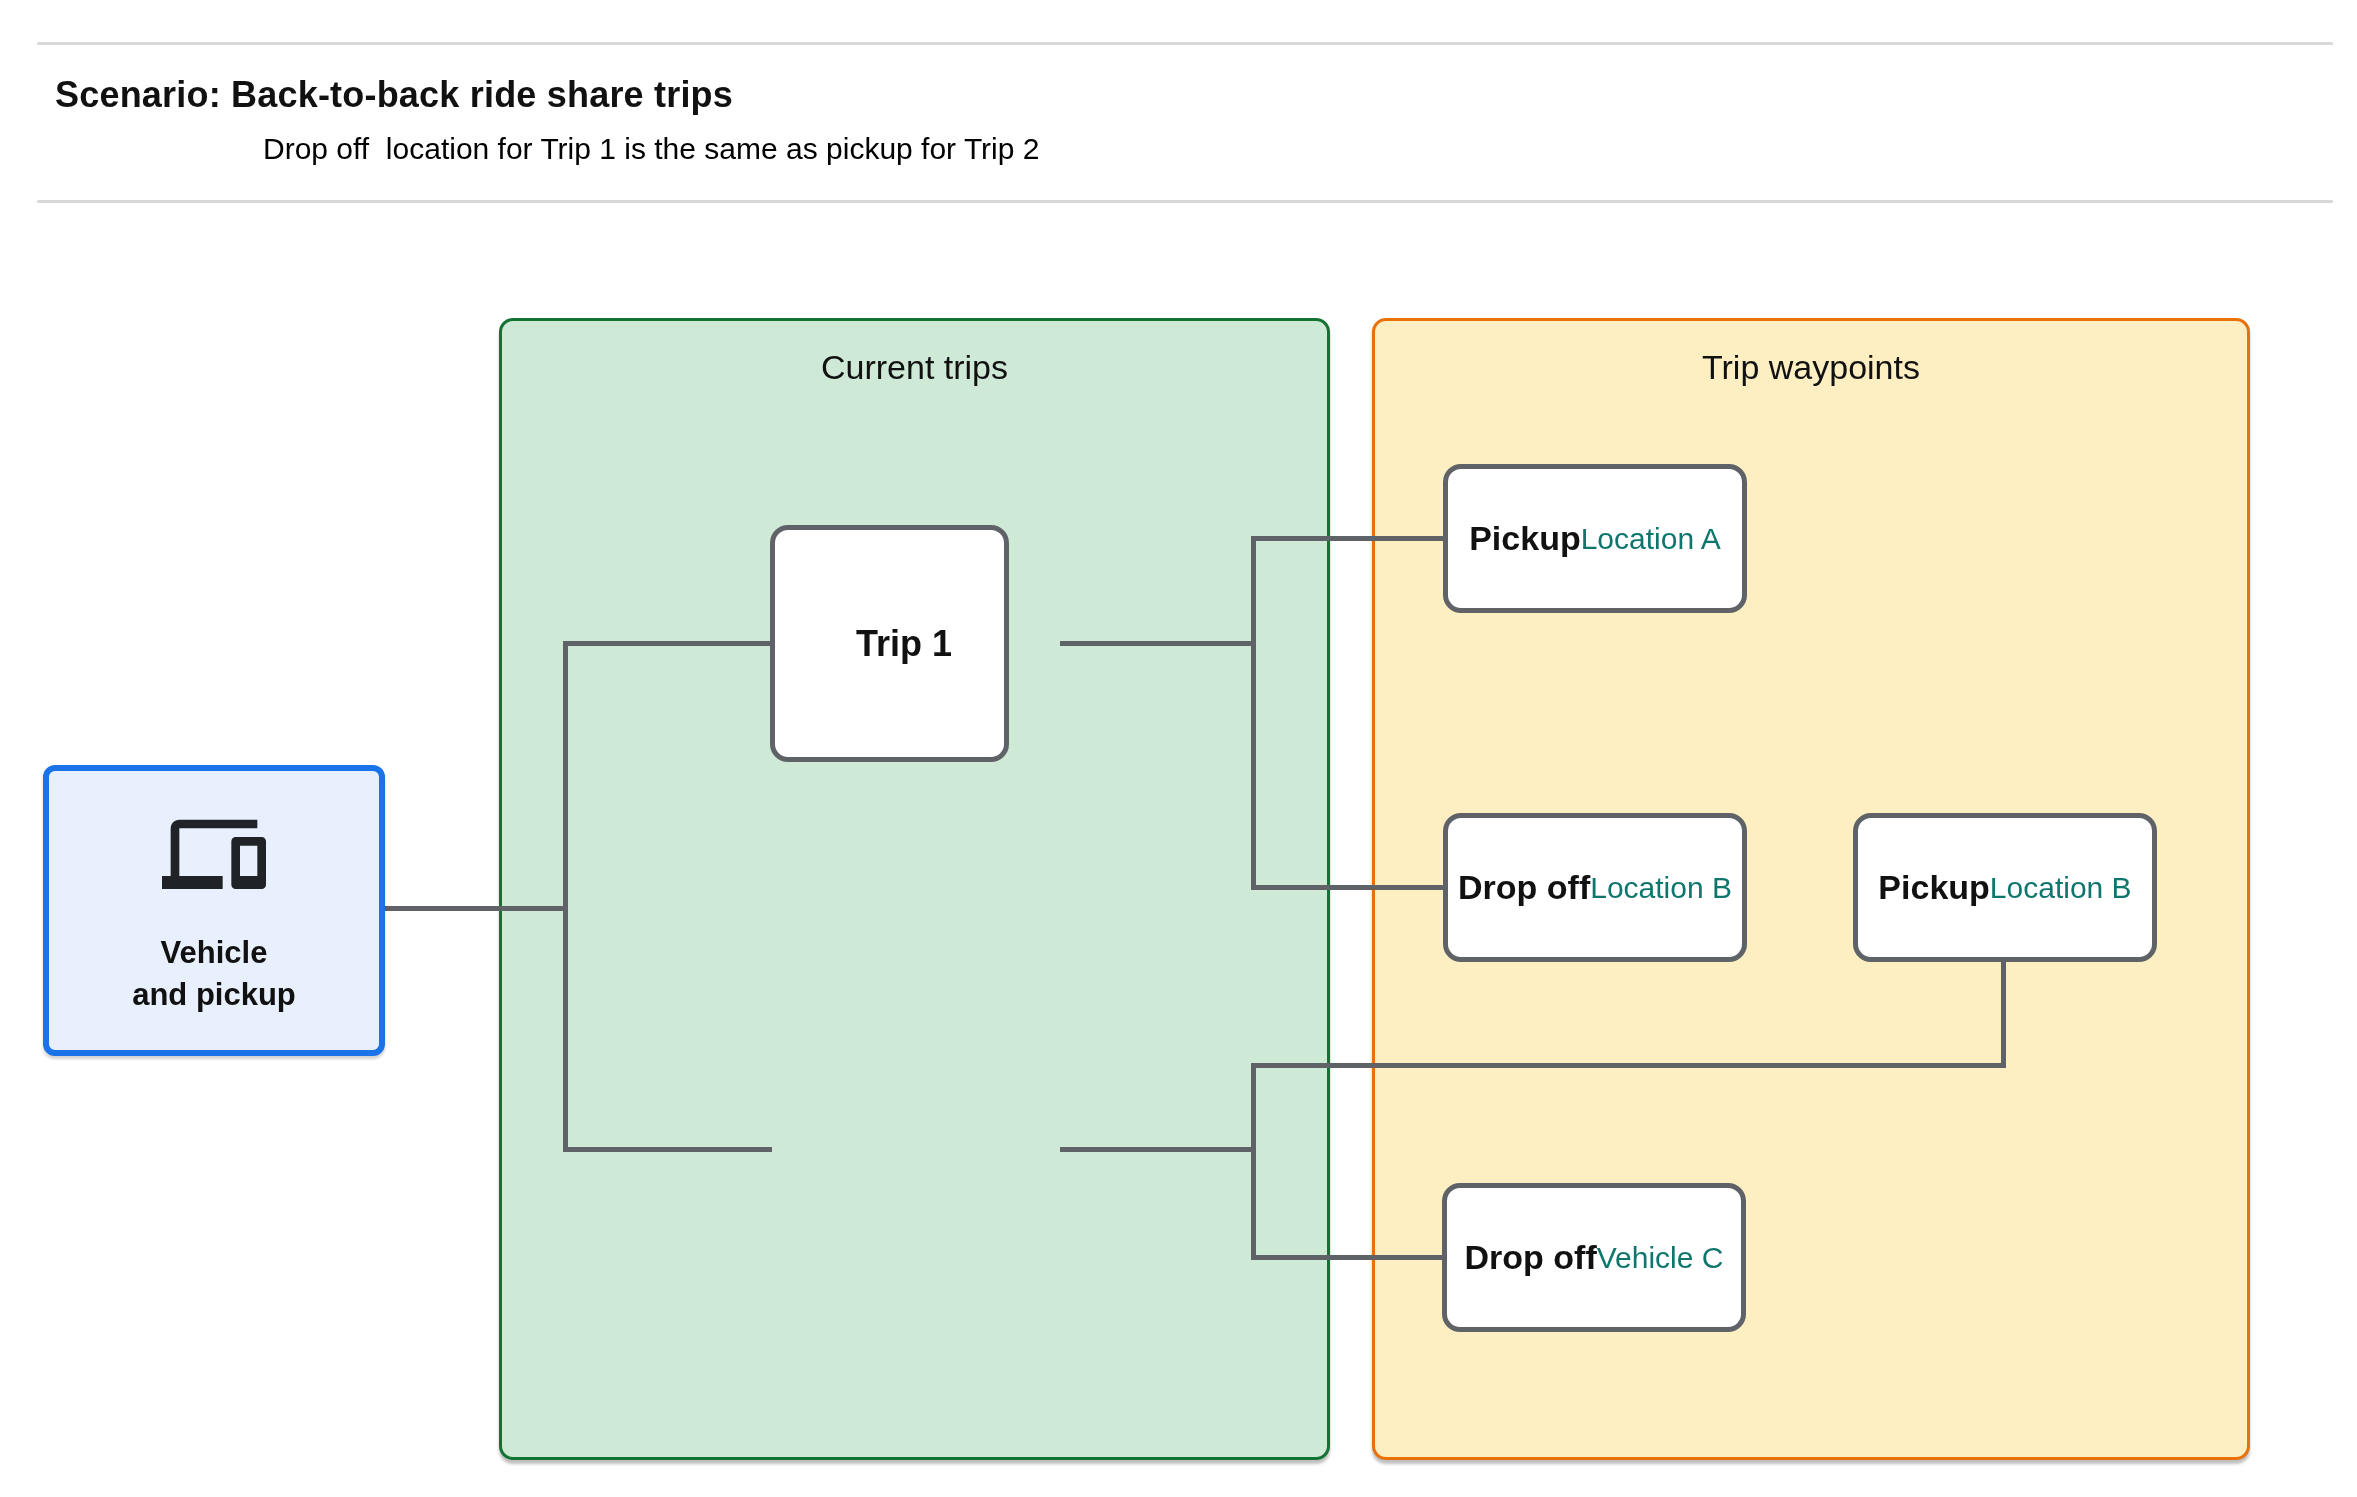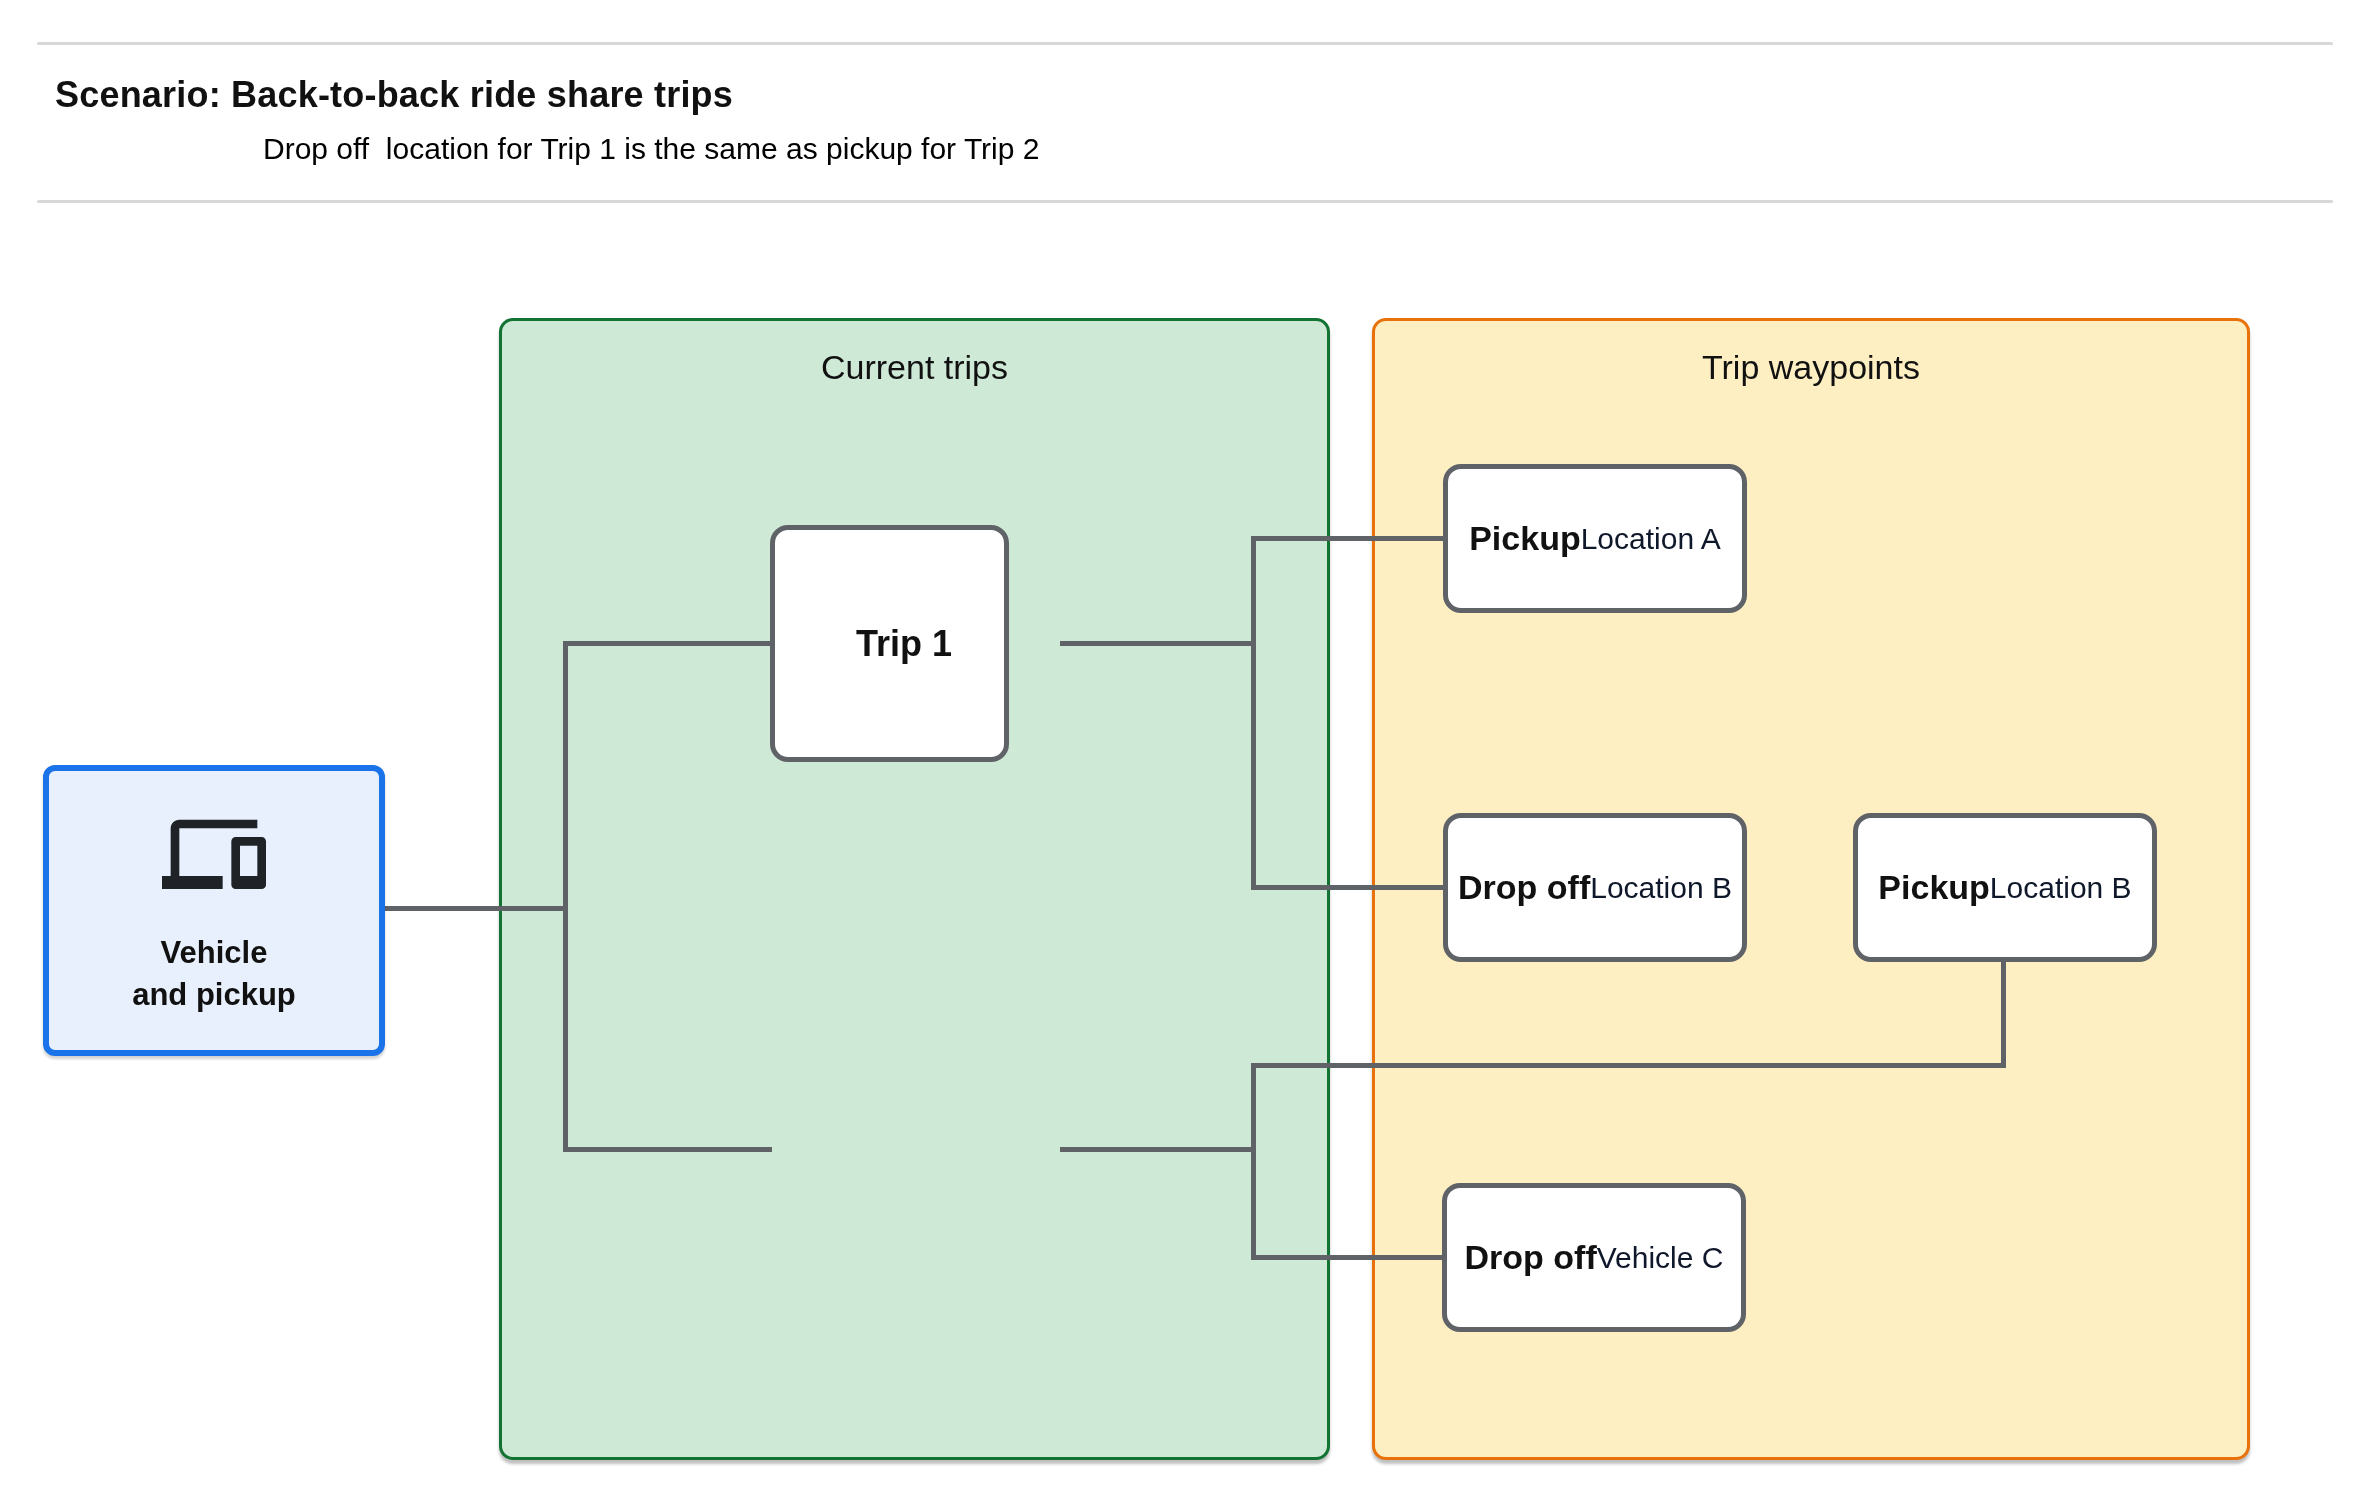--- a/index.html
+++ b/index.html
@@ -93,21 +93,21 @@
     align-items: center;
     justify-content: center;
     text-align: center;
     z-index: 3;
   }
   .trip-box { width: 239px; height: 237px; padding-left: 29px; }
   .trip-label { font-size: 36px; font-weight: bold; color: #111111; }
 
   .wp-box { width: 304px; height: 149px; }
   .wp-type { font-size: 34px; font-weight: bold; color: #111111; line-height: 1.15; }
-  .wp-loc  { font-size: 30px; font-weight: normal; color: #0f172a; line-height: 1.25; }
+  .wp-loc  { font-size: 30px; font-weight: normal; color: #0f766e; line-height: 1.25; }
 
   .vehicle-box {
     position: absolute;
     left: 43px;
     top: 765px;
     width: 342px;
     height: 291px;
     box-sizing: border-box;
     background: #e8f0fe;
     border: 6px solid #1a73e8;

